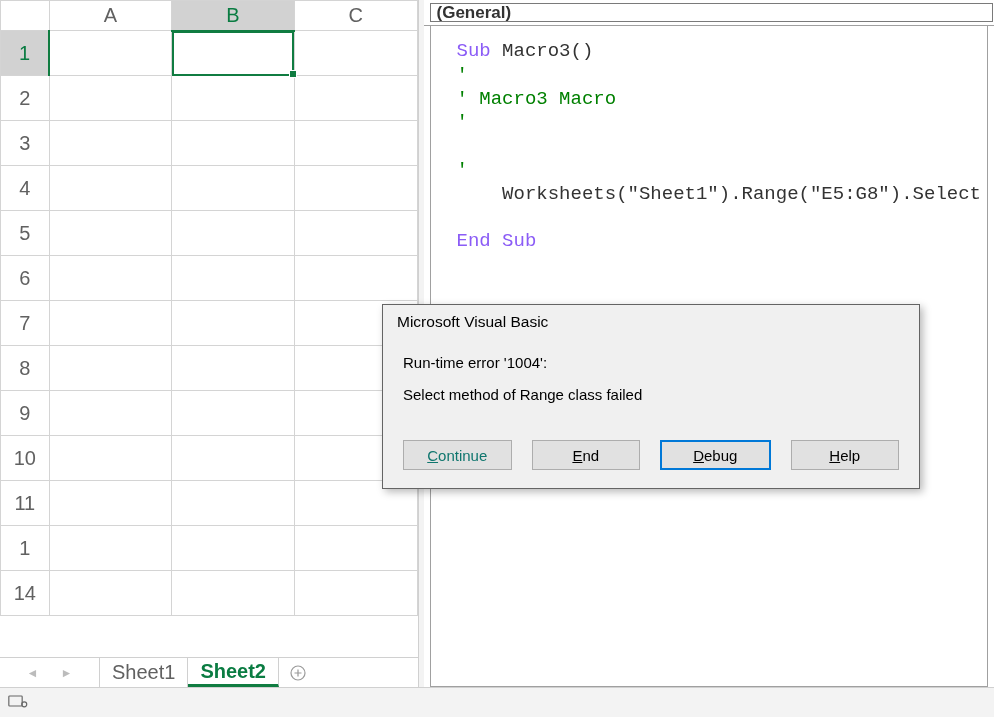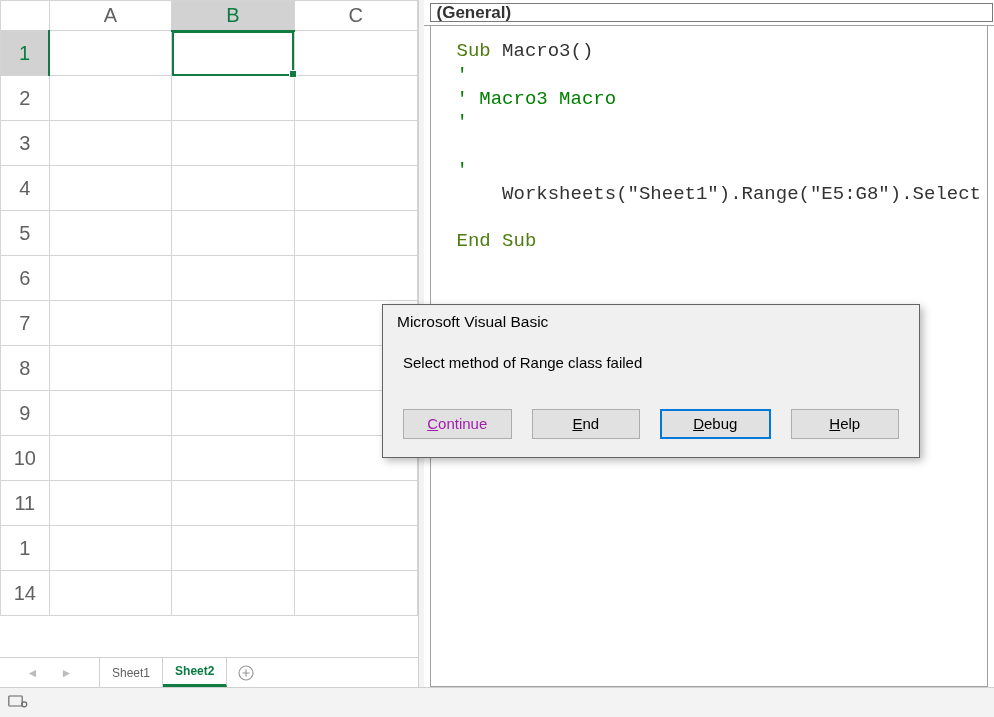--- a/index.html
+++ b/index.html
@@ -30,52 +30,52 @@
   .cell.sel { outline: 2px solid #107c41; outline-offset: -2px; position: relative; }
   .cell.sel::after {
     content: ""; position: absolute; right: -3px; bottom: -3px;
     width: 6px; height: 6px; background: #107c41; border: 1px solid #fff;
   }
   
   .cA { width: 138px; } .cB { width: 138px; } .cC { width: 138px; }
   
   .tabs-bar { height: 30px; border-top: 1px solid #d0d0d0; display: flex; align-items: stretch; background: #fff; }
   .tab-arrows { width: 100px; display: flex; align-items: center; justify-content: center; gap: 22px; color: #bcbcbc; font-size: 12px; border-right: 1px solid #d0d0d0; }
-  .sheet-tab { padding: 0 12px; display: flex; align-items: center; font-size: 12px; color: #616161; border-right: 1px solid #d0d0d0; cursor: pointer; }
+  .sheet-tab { padding: 0 12px; display: flex; align-items: center; font-size: 20px; color: #616161; border-right: 1px solid #d0d0d0; cursor: pointer; }
   .sheet-tab.active { background: #fff; color: #0a7c42; font-weight: 600; border-bottom: 3px solid #107c41; }
   .sheet-add { width: 38px; display: flex; align-items: center; justify-content: center; color: #9a9a9a; }
   .sheet-add svg { width: 16px; height: 16px; }
   
   .statusbar { height: 30px; background: #f3f3f3; border-top: 1px solid #d0d0d0; display: flex; align-items: center; padding: 0 8px; color: #666; }
   .statusbar svg { width: 20px; height: 16px; }
   
   .vbe-pane { flex: 1; display: flex; flex-direction: column; border-left: 5px solid #f3f3f3; background: #fff; }
   .vbe-bar { height: 26px; background: #fff; border-bottom: 1px solid #a0a0a0; display: flex; align-items: stretch; }
   .vbe-dropdown {
     flex: 1; border: 1px solid #7a7a7a; background: #fff; margin: 3px 1px 3px 6px;
     display: flex; align-items: center; padding: 0 6px; font-size: 17px; font-weight: 600;
   }
   .vbe-code { flex: 1; padding: 14px 6px 6px 26px; font-family: Consolas, "Courier New", monospace; font-size: 19px; line-height: 1.25; white-space: pre; border-left: 1px solid #a0a0a0; border-right: 1px solid #a0a0a0; border-bottom: 1px solid #a0a0a0; margin: 0 6px; background:#fff; overflow:hidden;}
-  .kw { color: #4d7c0f; }
+  .kw { color: #8b5cf6; }
   .cm { color: #008000; }
   
   .dialog {
     position: absolute; left: 382px; top: 304px; width: 538px;
     background: #f0f0f0; border: 1px solid #646464;
     box-shadow: 3px 3px 8px rgba(0,0,0,.28);
     font-size: 15px; color: #000;
   }
   .dlg-title { padding: 8px 14px 10px; font-size: 15.5px; }
   .dlg-body { padding: 6px 20px 22px; line-height: 2.1; }
   .dlg-btns { display: flex; gap: 20px; padding: 8px 20px 18px; }
   .dlg-btn {
     flex: 1; height: 30px; background: #e1e1e1; border: 1px solid #adadad;
     display: flex; align-items: center; justify-content: center; font-size: 15px; cursor: pointer;
   }
-  .dlg-btn.disabled { color: #a21caf; }
+  .dlg-btn.disabled { color: #0f766e; }
   .dlg-btn.dflt { border: 2px solid #0078d7; }
   .al { } 
   .al .u { text-decoration: underline; }
 </style>
 </head>
 <body>
 
 <div class="app">
   <div class="main">
 
@@ -212,20 +212,21 @@
           <rect x="1" y="3" width="16" height="12" rx="1" fill="none" stroke="#666" stroke-width="1.4"></rect>
           <circle cx="19.5" cy="13" r="3" fill="none" stroke="#666" stroke-width="1.4"></circle>
         </svg>
     </span>
   </div>
 </div>
 
 <div class="dialog">
   <div class="dlg-title">Microsoft Visual Basic</div>
   <div class="dlg-body">
+    <div>Run-time error '1004':</div>
     <div>Select method of Range class failed</div>
   </div>
   <div class="dlg-btns">
     <div class="dlg-btn disabled">
         <span class="al"><span class="u">C</span>ontinue</span>
       </div>
     <div class="dlg-btn">
         <span class="al"><span class="u">E</span>nd</span>
       </div>
     <div class="dlg-btn dflt">

